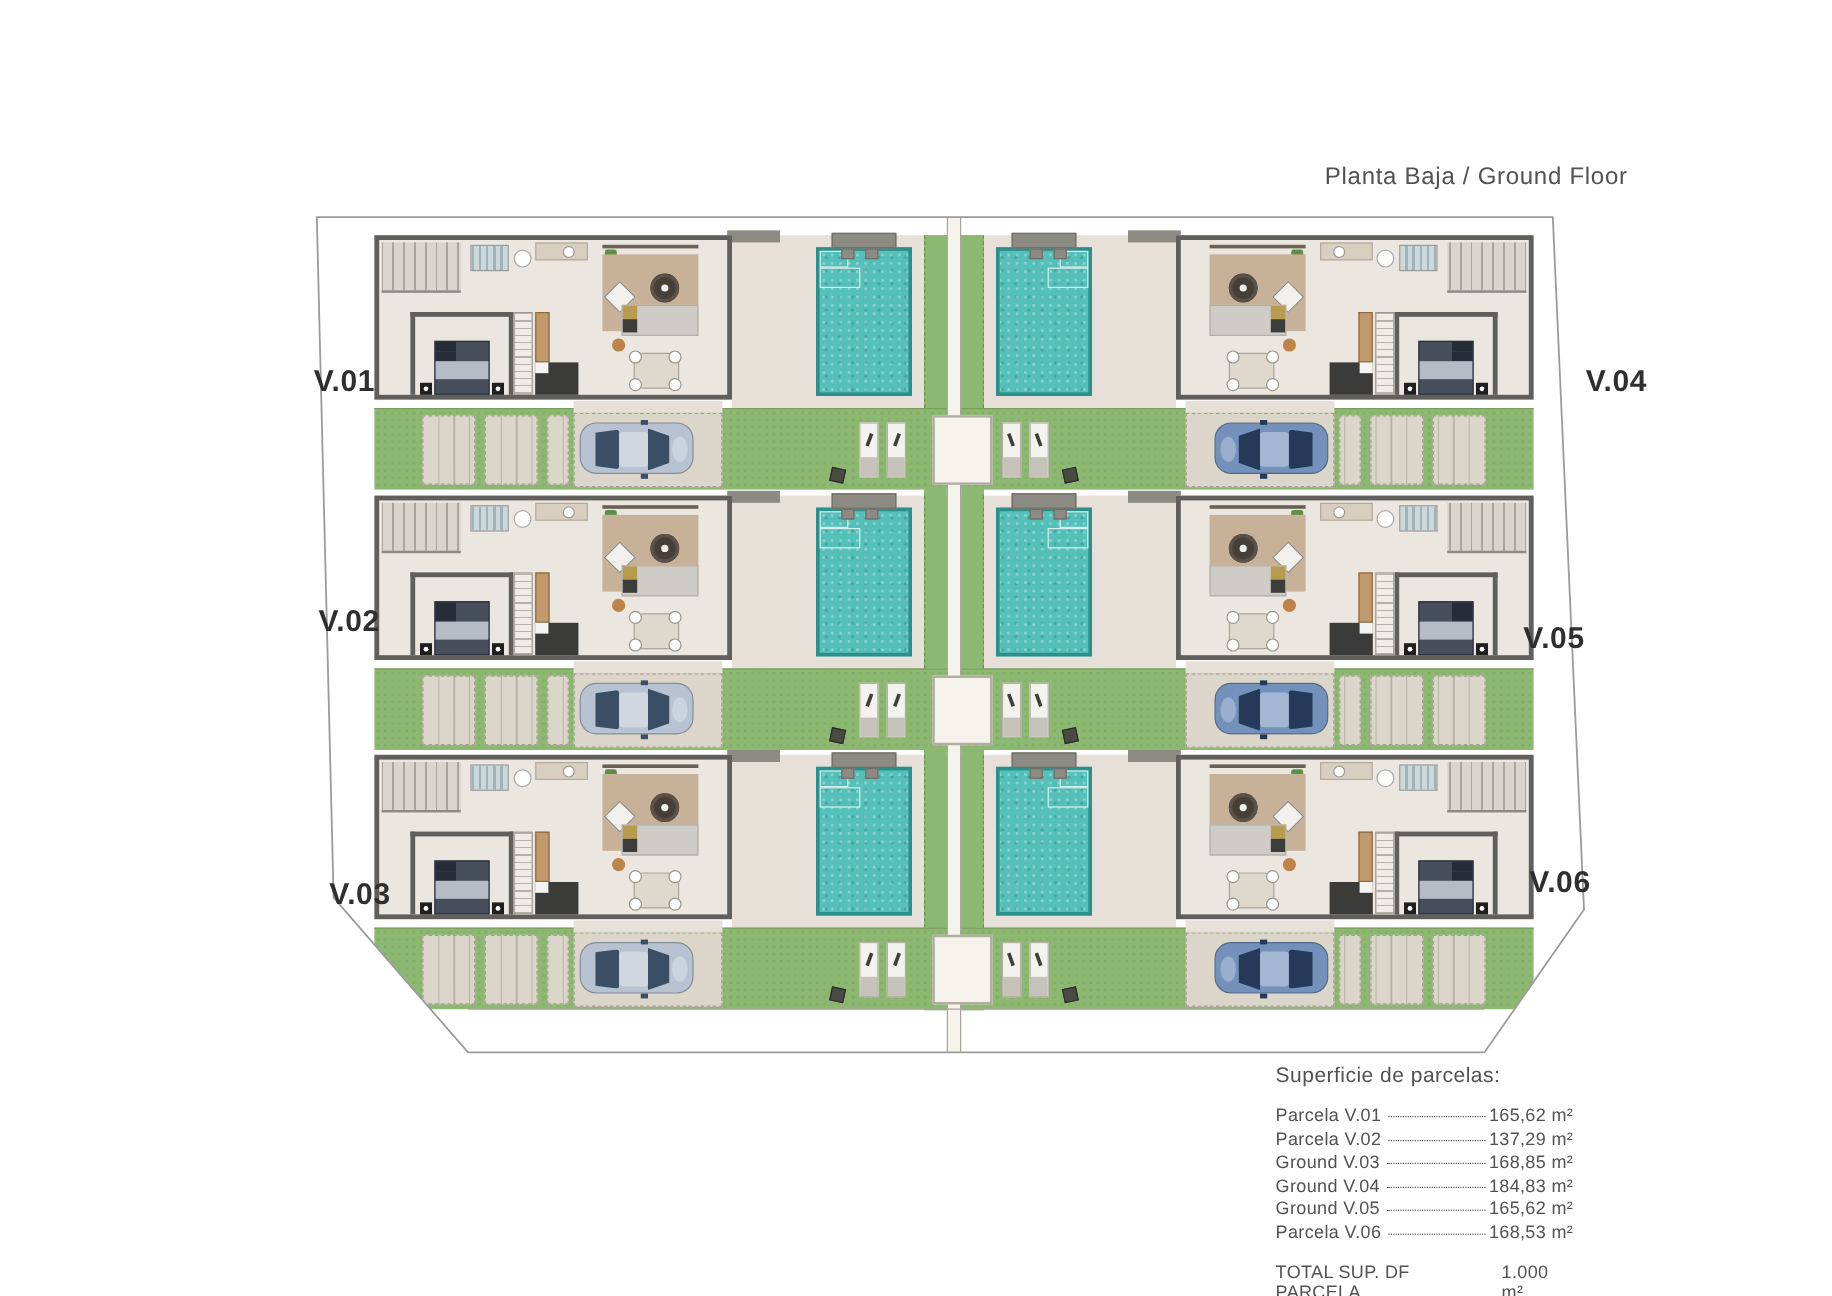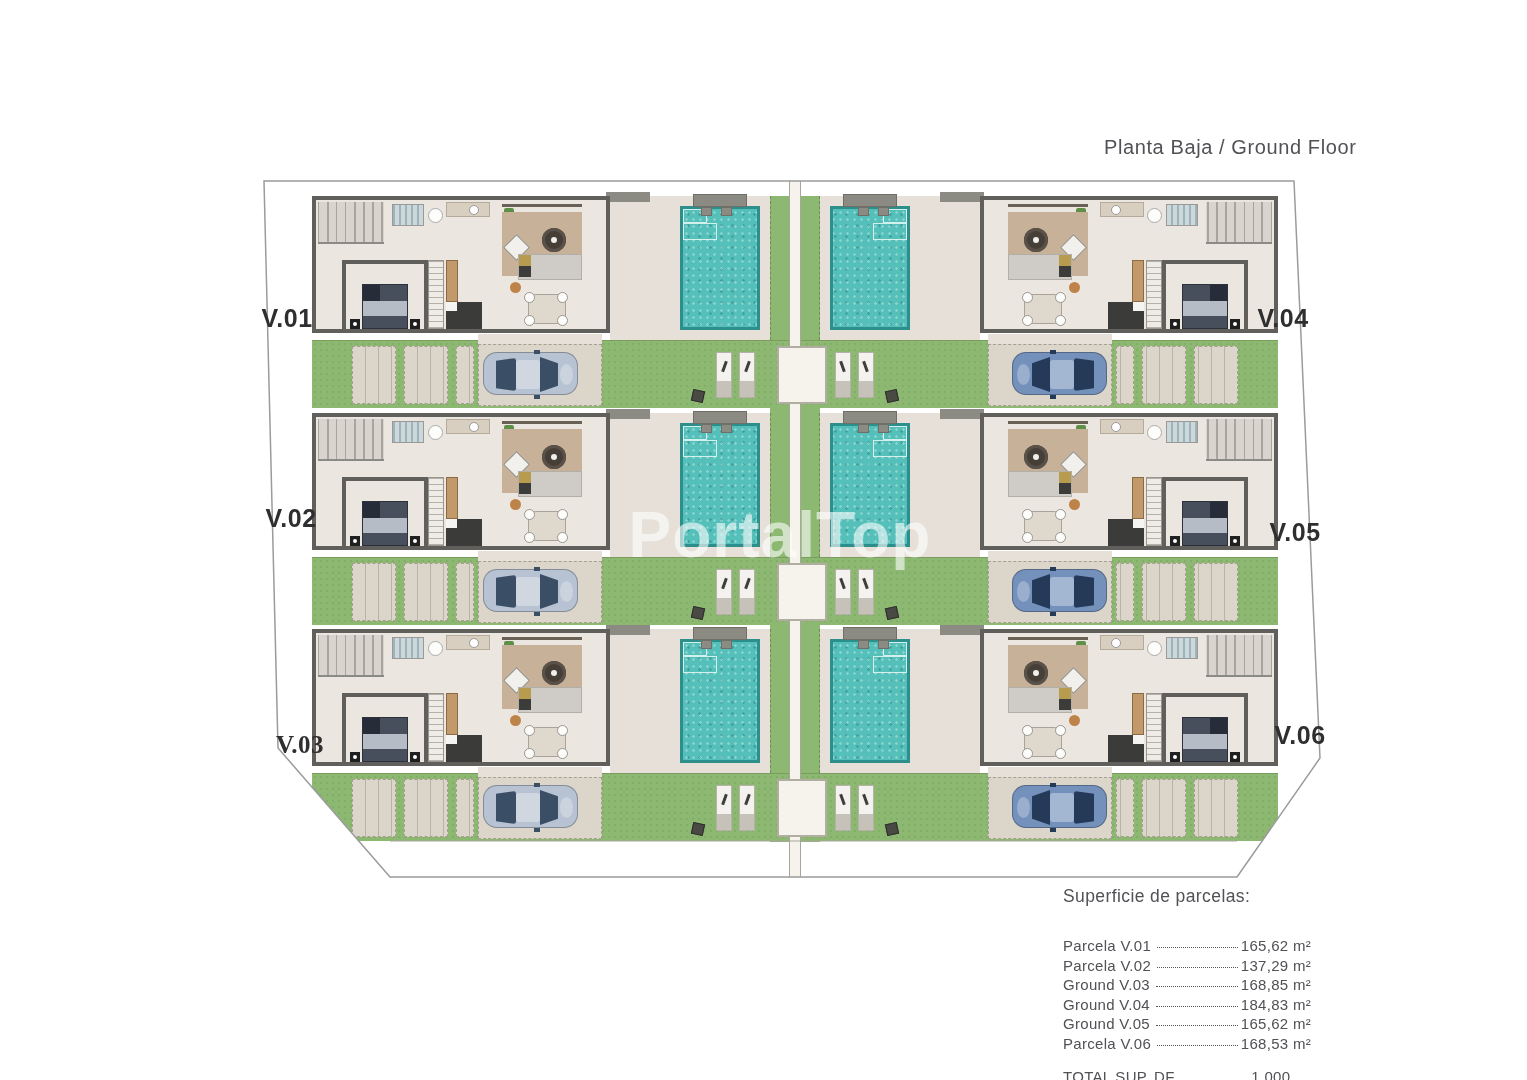--- a/index.html
+++ b/index.html
@@ -105,34 +105,34 @@
   
   .lounger{width:16px;height:46px;background:#f4f2ee;border:1px solid #b6b2aa;}
   .lounger::after{content:"";position:absolute;left:0;bottom:0;width:100%;height:16px;background:#c6c2ba;}
   .lounger::before{content:"";position:absolute;left:6px;top:8px;width:3px;height:11px;background:#3f3e3a;transform:rotate(20deg);}
   .lg1{left:404px;top:156px;} .lg2{left:427px;top:156px;}
   .sidetable{left:380px;top:194px;width:12px;height:12px;background:#4a4a44;border:1px solid #2e2e2a;transform:rotate(12deg);}
 
   
   .villa-label{position:absolute;width:62px;text-align:center;font-size:25px;font-weight:bold;
     color:#2f2f2f;letter-spacing:.5px;}
-  .lbl-v01{left:256px;top:304px;} .lbl-v02{left:260px;top:504px;} .lbl-v03{left:269px;top:731px;font-family:Liberation Serif, serif;}
-  .lbl-v04{left:1252px;top:304px;} .lbl-v05{left:1264px;top:518px;} .lbl-v06{left:1269px;top:721px;}
+  .lbl-v01{left:256px;top:304px;} .lbl-v02{left:260px;top:504px;} .lbl-v03{left:269px;top:731px;}
+  .lbl-v04{left:1316px;top:304px;} .lbl-v05{left:1264px;top:518px;} .lbl-v06{left:1269px;top:721px;}
 
   .page-title{position:absolute;left:1104px;top:136px;font-size:20px;color:#515156;letter-spacing:.6px;}
 
   .watermark{position:absolute;left:380px;top:498px;width:800px;text-align:center;
     font-size:64px;font-weight:bold;letter-spacing:1px;color:rgba(255,255,255,.60);pointer-events:none;}
 
   
   .boundary-svg{position:absolute;inset:0;pointer-events:none;}
 
   
   .legend{position:absolute;left:1063px;top:886px;width:248px;color:#515156;}
-  .legend-heading{font-size:17.5px;letter-spacing:.4px;margin-bottom:30px;}
+  .legend-heading{font-size:17.5px;letter-spacing:.4px;margin-bottom:14px;}
   .leg-row{display:flex;align-items:baseline;height:19.5px;font-size:15px;letter-spacing:.3px;}
   .leg-row .leader{flex:1;margin:0 3px 0 6px;border-bottom:1.8px dotted #55555a;transform:translateY(-3px);}
   .leg-total{display:flex;align-items:baseline;margin-top:14px;font-size:15px;letter-spacing:.3px;}
   .leg-total .leader{flex:1;margin:0 3px 0 4px;border-bottom:1.8px dotted #55555a;transform:translateY(-3px);}
 </style>
 </head>
 <body>
 
 <div id="canvas">
 
@@ -541,21 +541,20 @@
     <div class="lounger lg1"></div>
     <div class="lounger lg2"></div>
     <div class="sidetable"></div>
   </div>
       </div>
     <div class="path-pad r1"></div>
     <div class="path-pad r2"></div>
     <div class="path-pad r3"></div>
   </div>
 
-  <div class="watermark">PortalTop</div>
 
   <svg class="boundary-svg" width="1527" height="1080">
     <polygon points="264,181 1294,181 1320,758 1237,877 390,877 278,748" fill="none" stroke="#9b9b9b" stroke-width="1.5"></polygon>
     <line x1="390" y1="841" x2="1237" y2="841" stroke="#a8a49c" stroke-width="1"></line>
   </svg>
 
   <span class="villa-label lbl-v01">V.01</span>
   <span class="villa-label lbl-v02">V.02</span>
   <span class="villa-label lbl-v03">V.03</span>
   <span class="villa-label lbl-v04">V.04</span>

